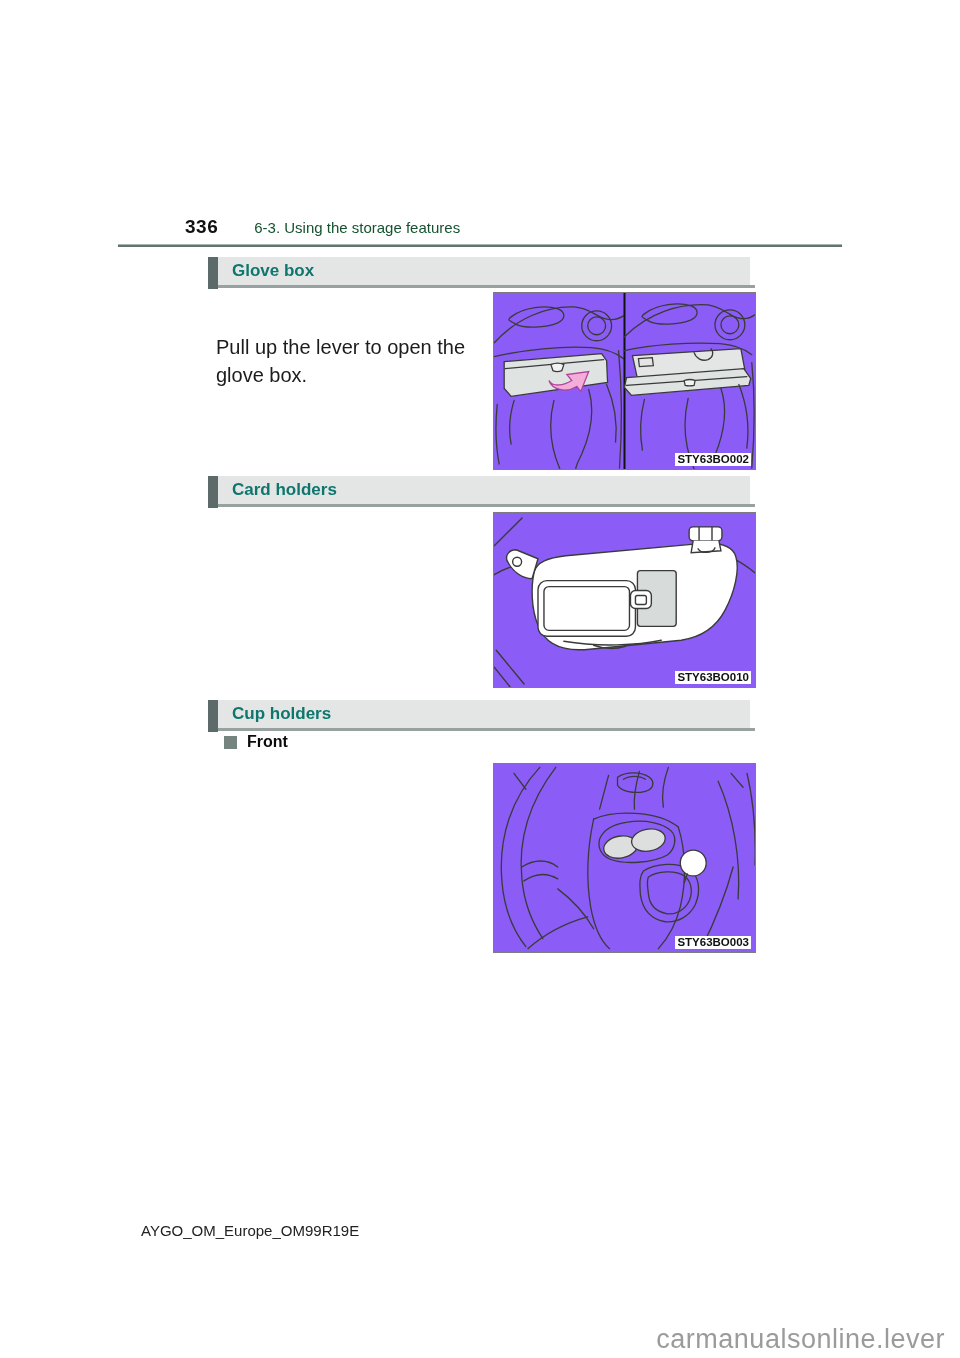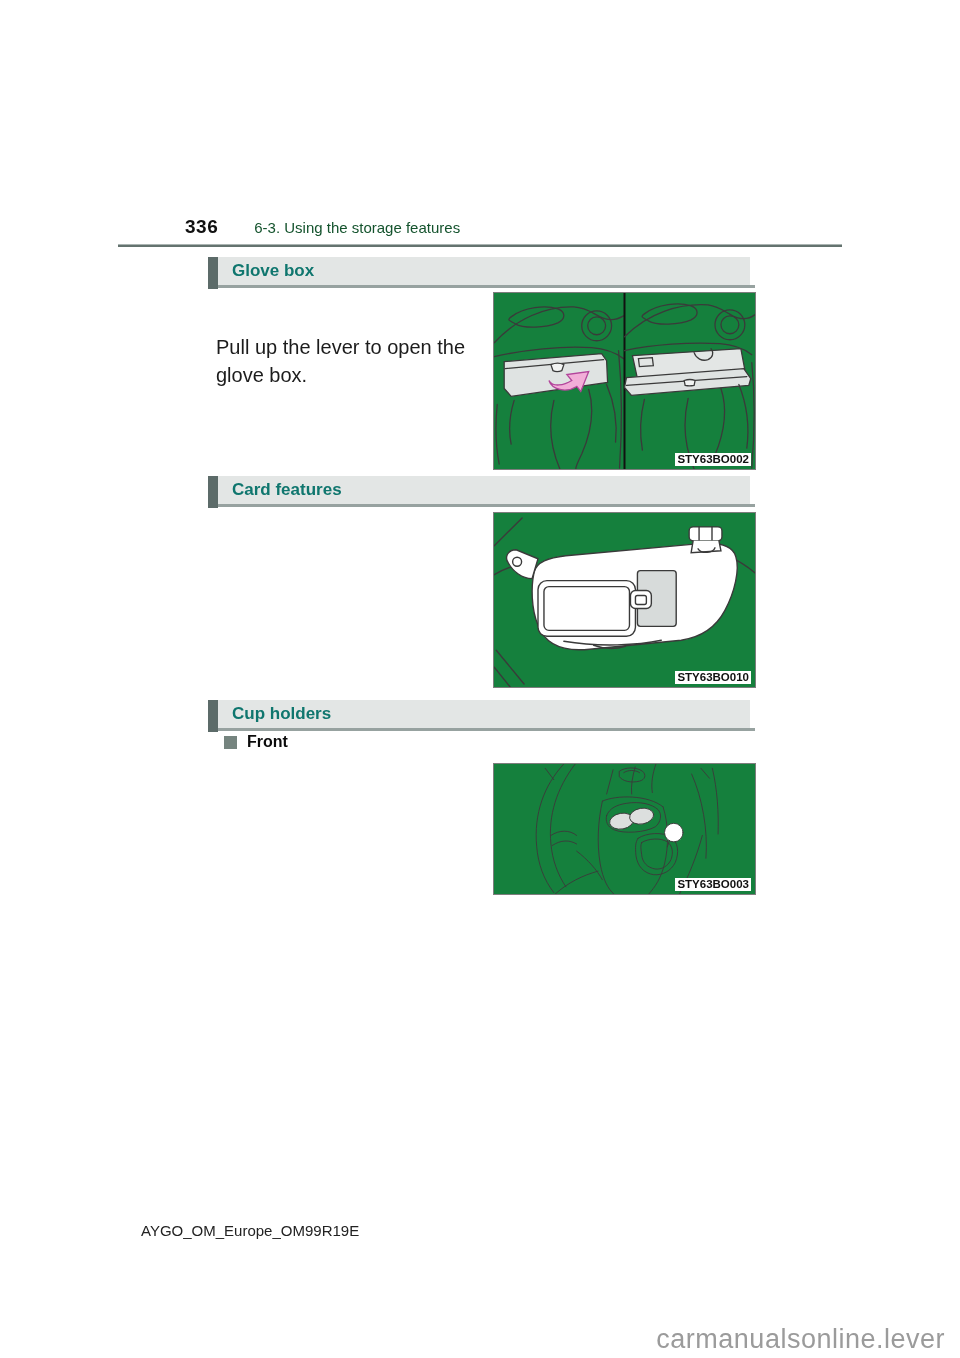--- a/index.html
+++ b/index.html
@@ -53,26 +53,26 @@
     position:absolute; left:224px; top:733px;
     display:flex; align-items:center;
   }
   .subhead .bullet {
     width:13px; height:13px; background:#75847f; margin-right:10px;
   }
   .subhead .label { font-size:16px; font-weight:bold; color:#0b0b0b; }
   
   .fig {
     position:absolute; left:493px; width:263px;
-    border:1px solid #7d7d7d; background:#15803d;
+    border:1px solid #7d7d7d; background:#8b5cf6;
   }
   .fig svg { display:block; width:100%; height:100%; }
   .fig1 { top:292px; height:178px; }
   .fig2 { top:512px; height:176px; }
-  .fig3 { top:763px; height:132px; }
+  .fig3 { top:763px; height:190px; }
   .fig-code {
     position:absolute; right:4px; bottom:3px;
     font-size:11.5px; font-weight:bold; color:#111;
     background:#fff; padding:0 2px; line-height:13px;
   }
   
   .doc-code {
     position:absolute; left:141px; top:1222px;
     font-size:15px; color:#222;
   }
@@ -136,21 +136,21 @@
         <path d="M64,106 C58,132 61,156 70,177"></path>
         <path d="M97,96 C104,117 100,141 91,163"></path>
         <path d="M115,92 C123,112 126,133 123,156"></path>
         <path d="M128,70 C131,100 131,140 128,176"></path>
       </g>
     </svg>
     <figcaption class="fig-code">STY63BO002</figcaption>
   </figure>
 
   <div class="sec-head sh2">
-    <span class="sec-title">Card features</span>
+    <span class="sec-title">Card holders</span>
   </div>
 
   <figure class="fig fig2">
     <svg viewBox="0 0 262 175">
       <g stroke="#3a3a3a" stroke-width="1.4" fill="none" stroke-linecap="round">
 
         <path d="M0,33 L28,5"></path>
         <path d="M0,62 C10,56 20,52 30,52"></path>
         <path d="M2,138 L30,172"></path>
         <path d="M0,155 L16,175"></path>

